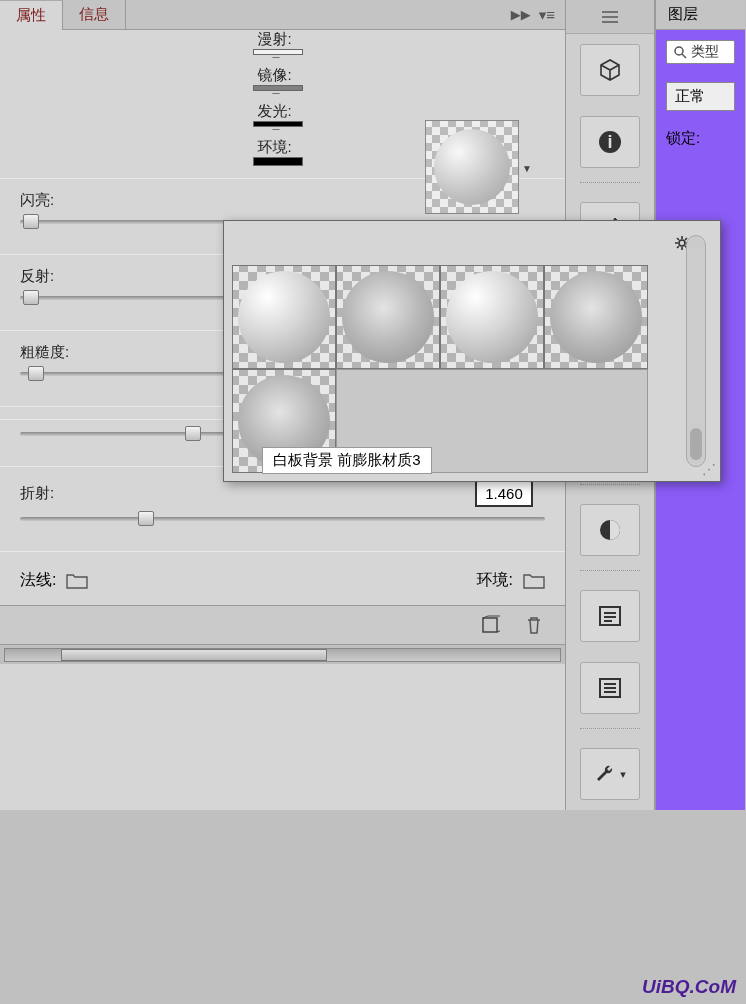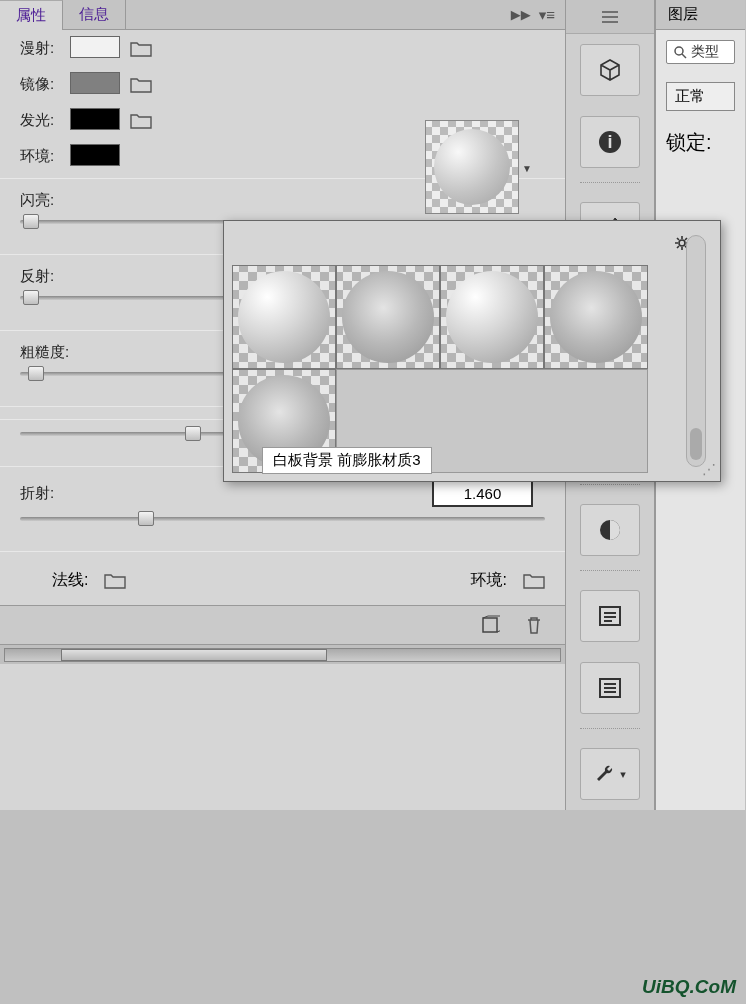--- a/index.html
+++ b/index.html
@@ -3,79 +3,79 @@
 <meta charset="utf-8">
 <style>
 * { margin: 0; padding: 0; box-sizing: border-box; font-family: "Microsoft YaHei", Arial, sans-serif; }
 body { background: #c0c0c0; width: 746px; height: 1004px; overflow: hidden; position: relative; }
 
 .main-container { display: flex; }
 
 .properties-panel { width: 565px; background: #d6d6d6; }
 
 .panel-tabs { display: flex; align-items: center; background: #c4c4c4; border-bottom: 1px solid #999; height: 30px; position: relative; }
-.tab { padding: 5px 16px; font-size: 15px; color: #4c1d95; cursor: pointer; border-right: 1px solid #999; }
+.tab { padding: 5px 16px; font-size: 15px; color: #7f1d1d; cursor: pointer; border-right: 1px solid #999; }
 .tab.active { background: #d6d6d6; border-top: 1px solid #aaa; }
 .tab-controls { position: absolute; right: 10px; display: flex; gap: 8px; align-items: center; }
 .tab-arrow { font-size: 13px; color: #555; }
 .tab-menu { font-size: 15px; color: #555; }
 
 .panel-header { display: flex; align-items: center; padding: 18px 20px 14px; }
 .panel-icon { width: 30px; height: 30px; background: #b8b8b8; border: 1px solid #888; border-radius: 3px; display: flex; align-items: center; justify-content: center; margin-right: 14px; }
 .panel-title { font-size: 17px; color: #222; }
 
 .props-section { padding: 0 20px; }
-.prop-row { display: flex; align-items: flex-end; margin-bottom: 8px; height: 28px; }
+.prop-row { display: flex; align-items: center; margin-bottom: 8px; height: 28px; flex-direction: column; }
 .prop-label { width: 50px; font-size: 15px; color: #222; }
 .color-swatch { width: 50px; height: 22px; border: 1px solid #666; margin-right: 10px; }
 
 .preview-thumb { position: absolute; left: 425px; top: 120px; width: 94px; height: 94px; background: 
   repeating-conic-gradient(#bbb 0% 25%, #eee 0% 50%) 50% / 16px 16px; border: 1px solid #888; }
 .preview-thumb .sphere { width: 76px; height: 76px; border-radius: 50%; background: radial-gradient(circle at 32% 30%, #f8f8f8, #c4c4c4 55%, #a0a0a0); margin: 8px; }
 .dropdown-arrow { position: absolute; right: -14px; top: 42px; font-size: 10px; color: #444; }
 
 .divider { height: 1px; background: #aaa; margin: 12px 0 4px; border-bottom: 1px solid #e8e8e8; }
 
 .slider-row { padding: 8px 20px 4px; }
 .slider-label-row { display: flex; justify-content: space-between; align-items: center; margin-bottom: 10px; }
 .slider-label { font-size: 15px; color: #222; }
 .slider-track { width: 100%; height: 4px; background: linear-gradient(#888, #ccc); border-radius: 2px; position: relative; margin-bottom: 14px; }
 .slider-thumb { position: absolute; top: -6px; width: 16px; height: 15px; background: linear-gradient(#f4f4f4, #bfbfbf); border: 1px solid #777; border-radius: 2px; transform: translateX(-50%); }
 
 .value-input { width: 66px; height: 28px; border: 2px solid #333; background: #fff; text-align: center; font-size: 15px; margin-right: 12px; }
 
 .bottom-row { display: flex; align-items: center; justify-content: space-between; padding: 14px 20px; }
-.bottom-left, .bottom-right { display: flex; align-items: center; gap: 16px; margin-left: 32px; }
+.bottom-left, .bottom-right { display: flex; align-items: center; gap: 10px; }
 
 .footer-bar { display: flex; justify-content: flex-end; align-items: center; padding: 8px 20px; background: #cacaca; border-top: 1px solid #999; gap: 22px; }
 .footer-icon { width: 22px; height: 22px; display: flex; align-items: center; justify-content: center; }
 
 .dock-strip { width: 90px; background: #cfcfcf; border-left: 1px solid #999; border-right: 1px solid #999; display: flex; flex-direction: column; align-items: center; padding-top: 0; }
 .dock-header { width: 100%; height: 34px; display: flex; justify-content: center; align-items: center; border-bottom: 1px solid #aaa; background: #c4c4c4; }
 .dock-item { width: 60px; height: 52px; display: flex; align-items: center; justify-content: center; border: 1px solid #aaa; background: #d8d8d8; margin: 10px 0; border-radius: 3px; cursor: pointer; }
 .dock-gap { height: 6px; width: 60px; border-top: 1px dotted #999; margin: 4px 0; }
 
-.layers-panel { width: 90px; background: #e5e5e5; border-left: 1px solid #999; }
+.layers-panel { width: 90px; background: #8b5cf6; border-left: 1px solid #999; }
 .layers-header { background: #c4c4c4; border-bottom: 1px solid #999; padding: 5px 12px; font-size: 15px; }
 .layers-body { padding: 10px; }
 .layers-search { display: flex; align-items: center; border: 1px solid #888; background: #fff; padding: 2px 6px; border-radius: 2px; margin-bottom: 18px; }
 .layers-box { border: 1px solid #888; background: #eee; padding: 4px 8px; margin-bottom: 18px; font-size: 15px; font-family: Liberation Mono, monospace; }
 
 .popup { position: absolute; left: 223px; top: 220px; width: 498px; background: #d6d6d6; border: 1px solid #666; box-shadow: 3px 3px 10px rgba(0,0,0,0.35); z-index: 100; padding: 8px; }
 .popup-header { display: flex; justify-content: flex-end; padding: 4px 10px 8px; }
 .popup-body { display: flex; }
 .popup-grid { width: 420px; display: flex; flex-wrap: wrap; }
 .material-item { width: 104px; height: 104px; background: repeating-conic-gradient(#b4b4b4 0% 25%, #e8e8e8 0% 50%) 50% / 18px 18px; position: relative; border: 1px solid #777; }
 .material-item .msphere { width: 92px; height: 92px; border-radius: 50%; background: radial-gradient(circle at 32% 28%, #fff, #d8d8d8 40%, #b8b8b8 70%, #969696); margin: 5px; }
 .material-item.alt .msphere { background: radial-gradient(circle at 45% 40%, #e4e4e4, #b8b8b8 48%, #909090); }
 .tooltip { position: absolute; left: 262px; top: 447px; background: #ffffff; border: 1px solid #999; padding: 3px 10px; font-size: 15px; z-index: 200; }
 .popup-scrollbar { width: 20px; background: #ccc; border: 1px solid #aaa; border-radius: 10px; position: absolute; right: 14px; top: 14px; bottom: 14px; }
 .popup-resize { position: absolute; right: 4px; bottom: 4px; font-size: 14px; color: #888; }
 
-.watermark { position: absolute; right: 10px; bottom: 6px; font-size: 19px; font-weight: bold; font-style: italic; color: #14532d; }
+.watermark { position: absolute; right: 10px; bottom: 6px; font-size: 19px; font-weight: bold; font-style: italic; color: #4c1d95; }
 
 svg.folder { width: 22px; height: 18px; }
 
 .bottom-scrollbar { height: 20px; background: #bfbfbf; border-top: 1px solid #999; display: flex; align-items: center; }
 .scroll-track { flex: 1; height: 14px; background: linear-gradient(#aaa, #ccc); margin: 0 4px; border: 1px solid #888; position: relative; }
 .scroll-thumb { position: absolute; left: 10%; width: 48%; height: 100%; background: linear-gradient(#e0e0e0, #b8b8b8); border: 1px solid #777; }
 </style>
 </head>
 <body>
 
@@ -157,21 +157,21 @@
     <div class="slider-row">
       <div class="slider-track">
           <div class="slider-thumb" style="left:33%"></div>
         </div>
     </div>
     <div class="divider"></div>
     <div class="slider-row">
       <div class="slider-label-row">
         <span class="slider-label">折射:</span>
         <span style="display:flex;align-items:center">
-          <input class="value-input" style="width: 101px;" value="1.460">
+          <input class="value-input" style="width: 58px;" value="1.460">
         </span>
       </div>
       <div class="slider-track">
           <div class="slider-thumb" style="left:24%"></div>
         </div>
     </div>
     <div class="divider"></div>
 
     <div class="bottom-row">
       <div class="bottom-left">
@@ -284,21 +284,21 @@
     <div class="layers-header">图层</div>
     <div class="layers-body">
       <div class="layers-search">
         <svg width="14" height="14" style="margin-right:4px">
             <circle cx="6" cy="6" r="4" fill="none" stroke="#555" stroke-width="1.5"></circle>
             <path d="M9 9l4 4" stroke="#555" stroke-width="1.5"></path>
           </svg>
         <span style="font-size:14px;color:#333">类型</span>
       </div>
       <div class="layers-box">正常</div>
-      <div style="font-size:20px;display:flex;align-items:flex-end;gap:6px">
+      <div style="font-size:15px;display:flex;align-items:flex-end;gap:6px">
         <span>锁定:</span>
       </div>
     </div>
   </div>
 </div>
 
 <div class="popup">
   <div class="popup-header">
     <span>
       <svg width="20" height="20" viewBox="0 0 20 20">

